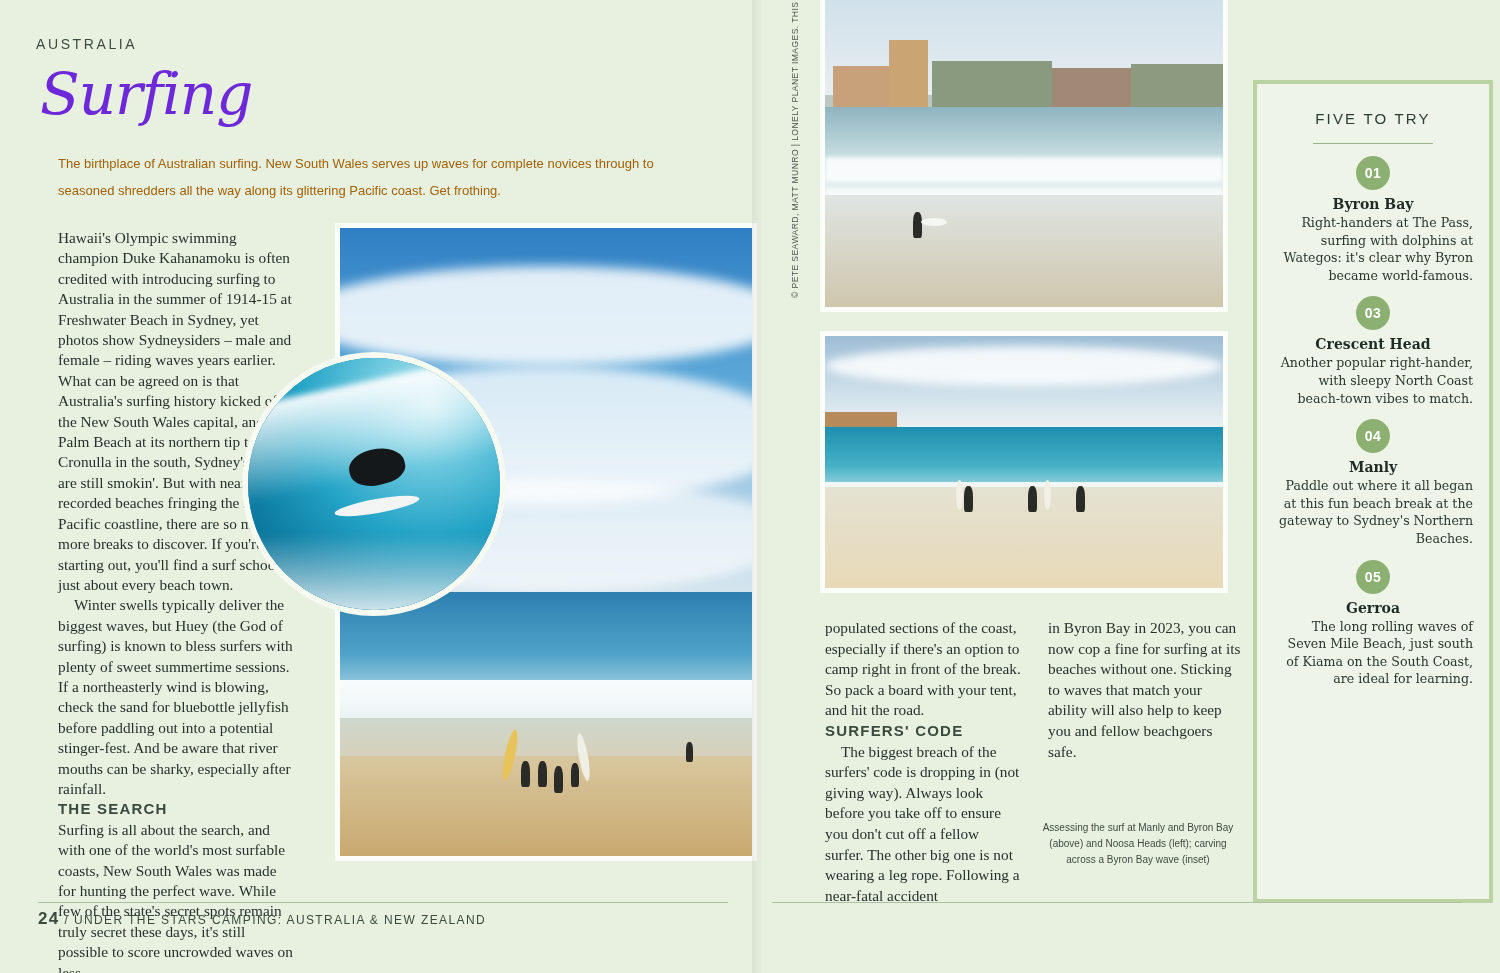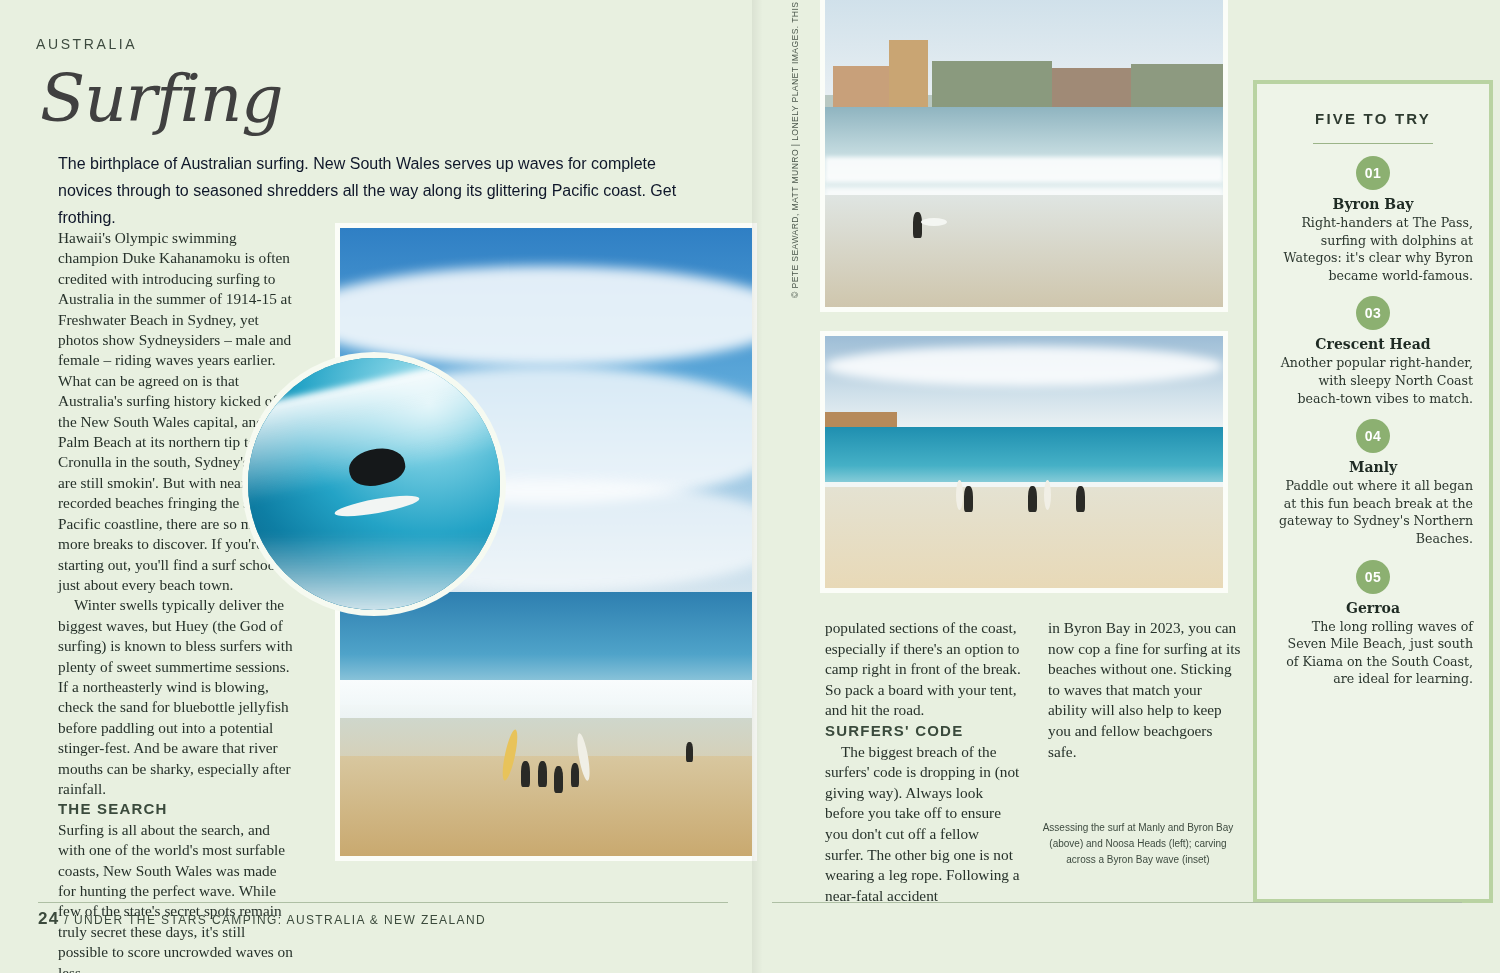--- a/index.html
+++ b/index.html
@@ -48,33 +48,33 @@
     font-size: 14px;
     letter-spacing: 2.6px;
     color: #3d4a3f;
     text-align: center;
   }
   .title {
     position: absolute;
     left: 40px; top: 60px;
     font-family: "DejaVu Serif", serif;
     font-style: italic;
-    font-size: 66px;
+    font-size: 58px;
     font-weight: 400;
-    color: #404040;
+    color: #6d28d9;
     letter-spacing: -1px;
   }
   .standfirst {
     position: absolute;
     left: 58px; top: 150px;
     width: 620px;
     font-family: "Liberation Sans", sans-serif;
-    font-size: 16px;
+    font-size: 13px;
     line-height: 27px;
-    color: #0f172a;
+    color: #a16207;
   }
 
   .body-col {
     position: absolute;
     left: 58px; top: 228px;
     width: 240px;
     font-size: 15.3px;
     line-height: 20.4px;
     color: #26312a;
     text-align: left;
@@ -240,21 +240,21 @@
     position: absolute;
     left: 493px; top: 80px;
     width: 232px; height: 815px;
     border: 4px solid #b9d3a2;
     background: #eef4e8;
   }
   .ftt-title {
     margin-top: 26px;
     text-align: center;
     font-family: "Liberation Sans", sans-serif;
-    font-weight: bold;
+    font-weight: normal;
     font-size: 15px;
     letter-spacing: 2.2px;
     color: #2e3b30;
   }
   .ftt-rule {
     width: 120px; height: 1px; background: #9bb488;
     margin: 16px auto 6px auto;
   }
   .ftt-item { text-align: center; margin-top: 12px; }
   .badge {

